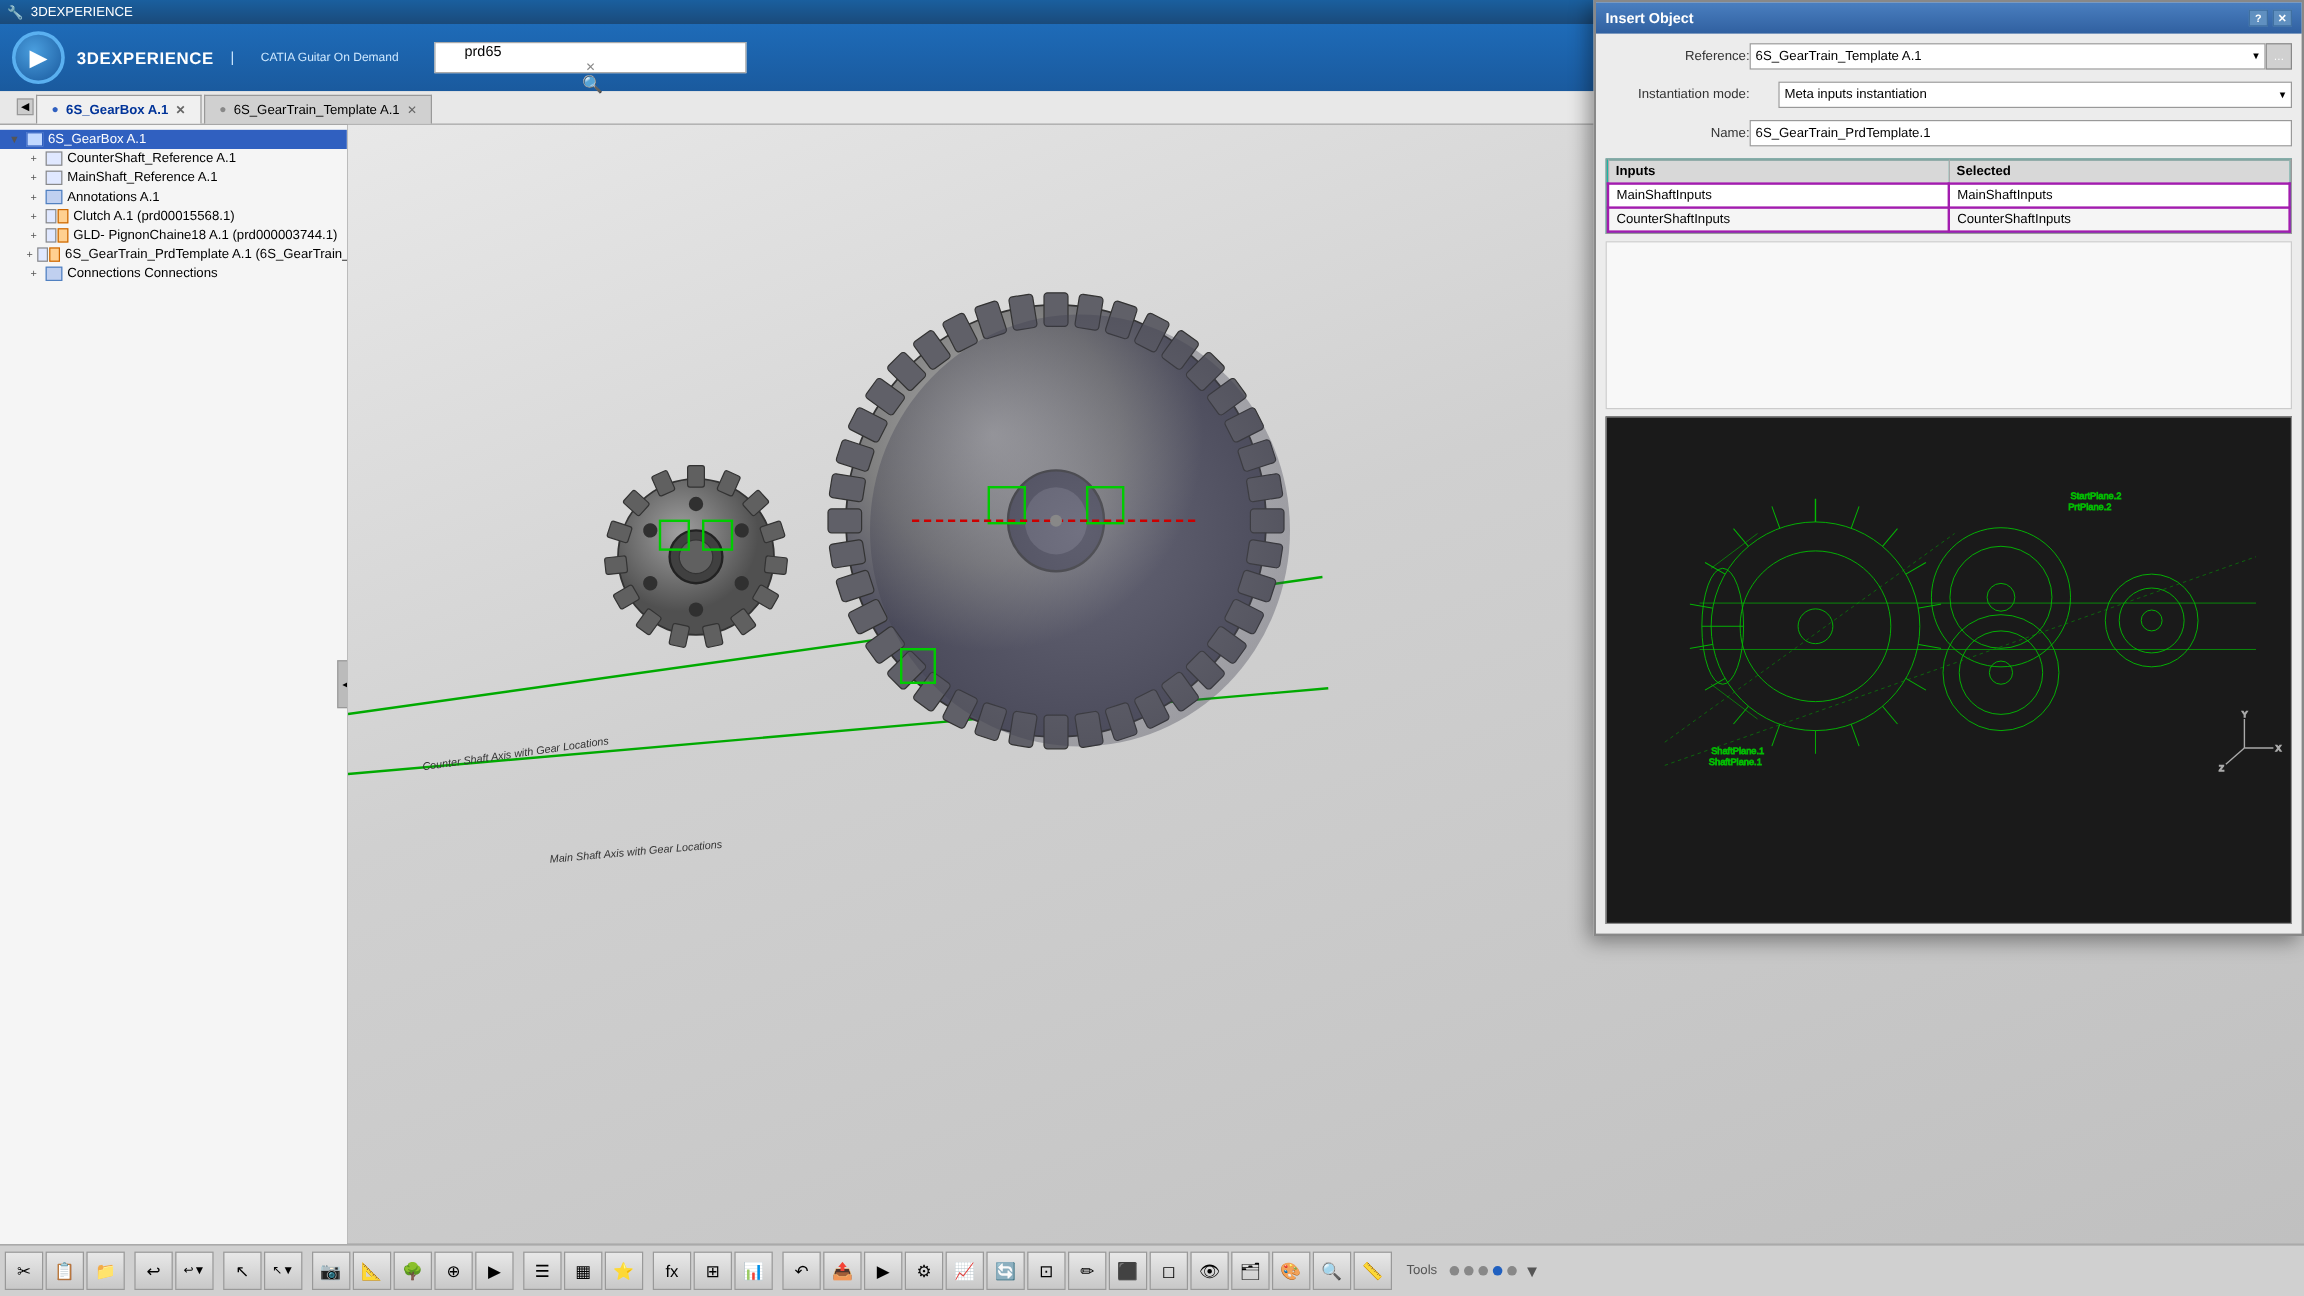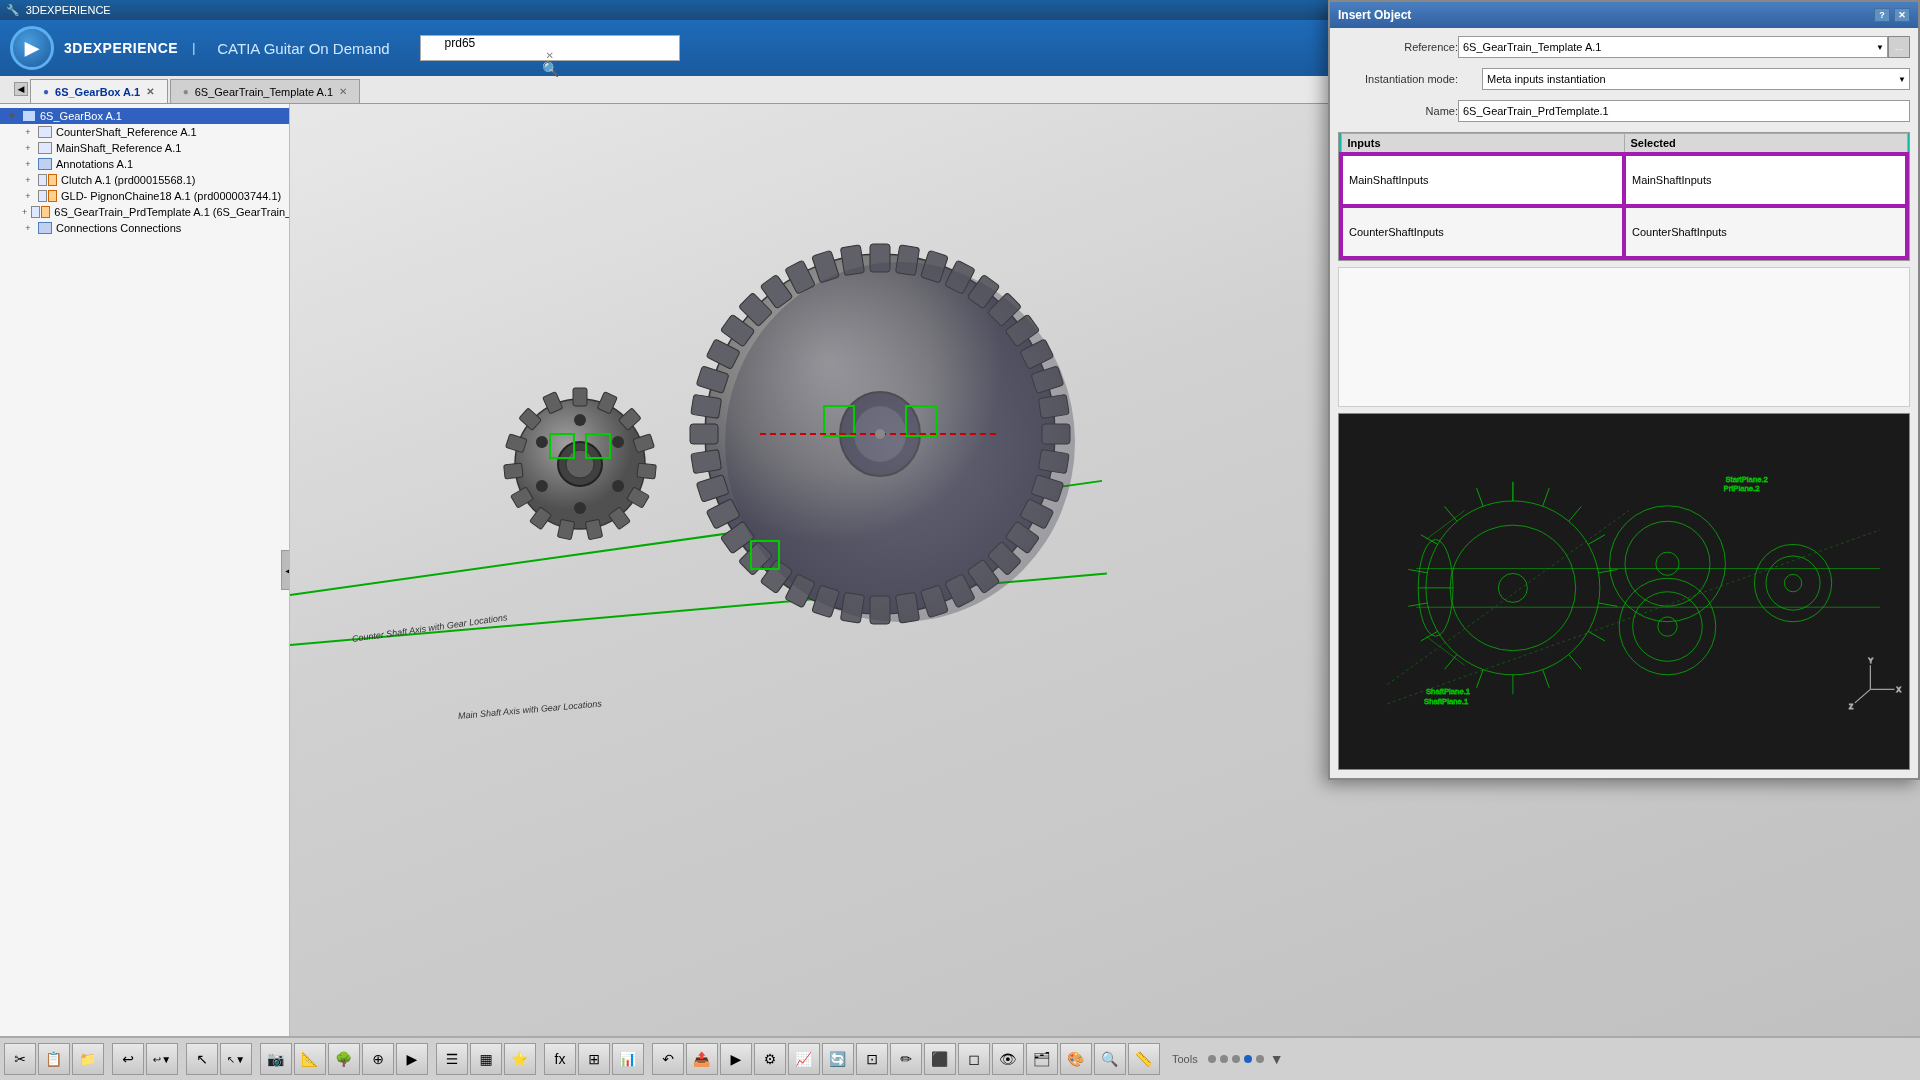--- a/index.html
+++ b/index.html
@@ -177,21 +177,21 @@
     #dialog-content { flex: 1; display: flex; flex-direction: column; padding: 8px; gap: 6px; }
     .form-row { display: flex; align-items: center; gap: 0; margin-bottom: 4px; }
     .form-label { width: 120px; font-size: 11px; color: #333; text-align: right; }
     .select-wrapper { flex: 1; position: relative; }
     .select-wrapper select { width: 100%; height: 22px; border: 1px solid #999; font-size: 11px; background: #fff; padding: 0 20px 0 4px; appearance: none; outline: none; }
     .select-wrapper::after { content: '▼'; position: absolute; right: 4px; top: 50%; transform: translateY(-50%); font-size: 8px; pointer-events: none; }
 
     
     #inputs-table { width: 100%; border-collapse: collapse; font-size: 11px; }
     #inputs-table th { background: #d8d8d8; border: 1px solid #aaa; padding: 3px 6px; text-align: left; font-weight: bold; }
-    #inputs-table td { border: 4px solid #a21caf; padding: 18px 6px; background: #fff; }
+    #inputs-table td { border: 2px solid #a21caf; padding: 3px 6px; background: #fff; }
     #inputs-table tr:nth-child(even) td { background: #f5f5f5; }
 
     
     .btn-row {
       display: flex; gap: 8px; align-items: center;
     }
     .dialog-action-btn {
       height: 24px;
       padding: 0 16px;
       background: linear-gradient(to bottom, #f0f0f0, #d8d8d8);
@@ -283,21 +283,21 @@
     <div class="win-btn close">✕</div>
   </div>
 </div>
 
 <div id="header">
   <div id="logo-area">
     <div id="logo-circle">▶</div>
   </div>
   <span id="brand-text">3DEXPERIENCE</span>
   <span style="color:#cde8ff; margin:0 4px;">|</span>
-  <span id="app-title" style="color:#cde8ff; font-size:15px;">CATIA Guitar On Demand</span>
+  <span id="app-title" style="color:#cde8ff; font-size:10px;">CATIA Guitar On Demand</span>
   <div id="search-area" style="margin-left:20px;flex-direction:column;">
     <input id="search-input" type="text" value="prd65" style="">
     <span style="font-size:10px;color:#888;cursor:pointer;">✕</span>
     <span style="font-size:14px;color:#555;cursor:pointer;margin-left:4px;">🔍</span>
   </div>
   <div id="header-icons">
     <span class="header-icon">🏷️</span>
     <span class="header-icon" style="font-size:20px;">👤</span>
     <span class="header-icon" style="font-size:20px;">➕</span>
     <span class="header-icon">↗️</span>

